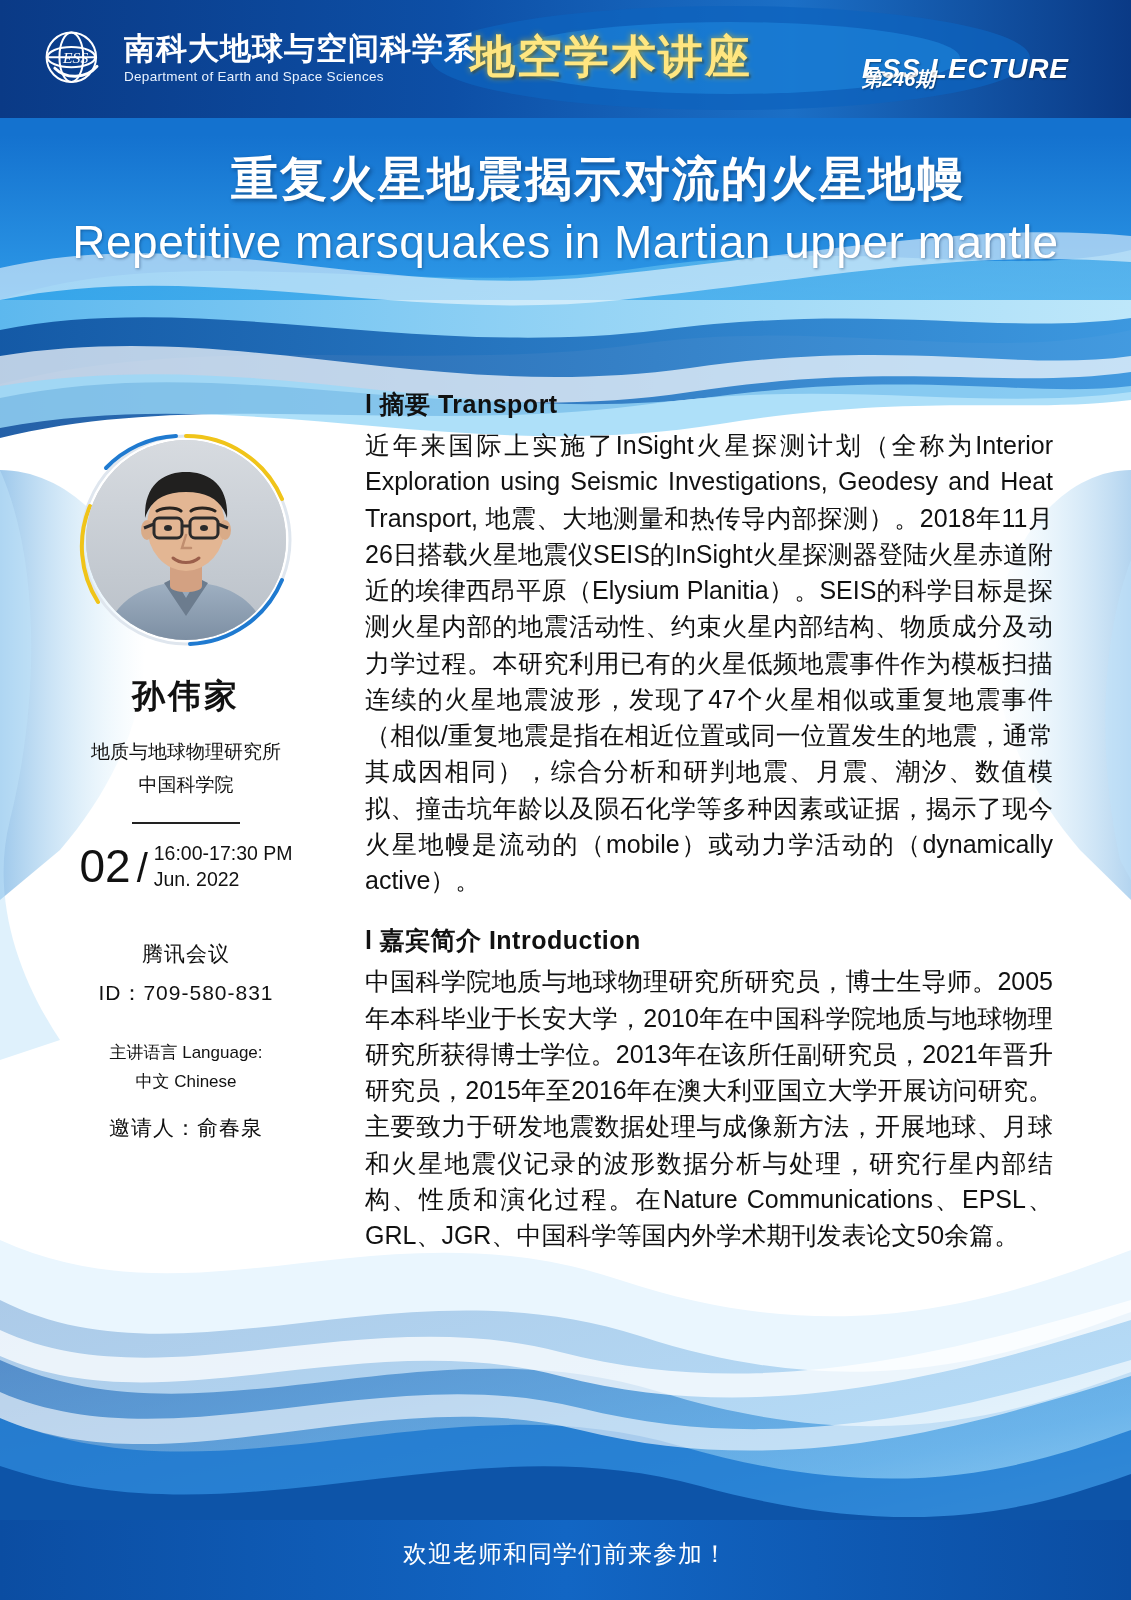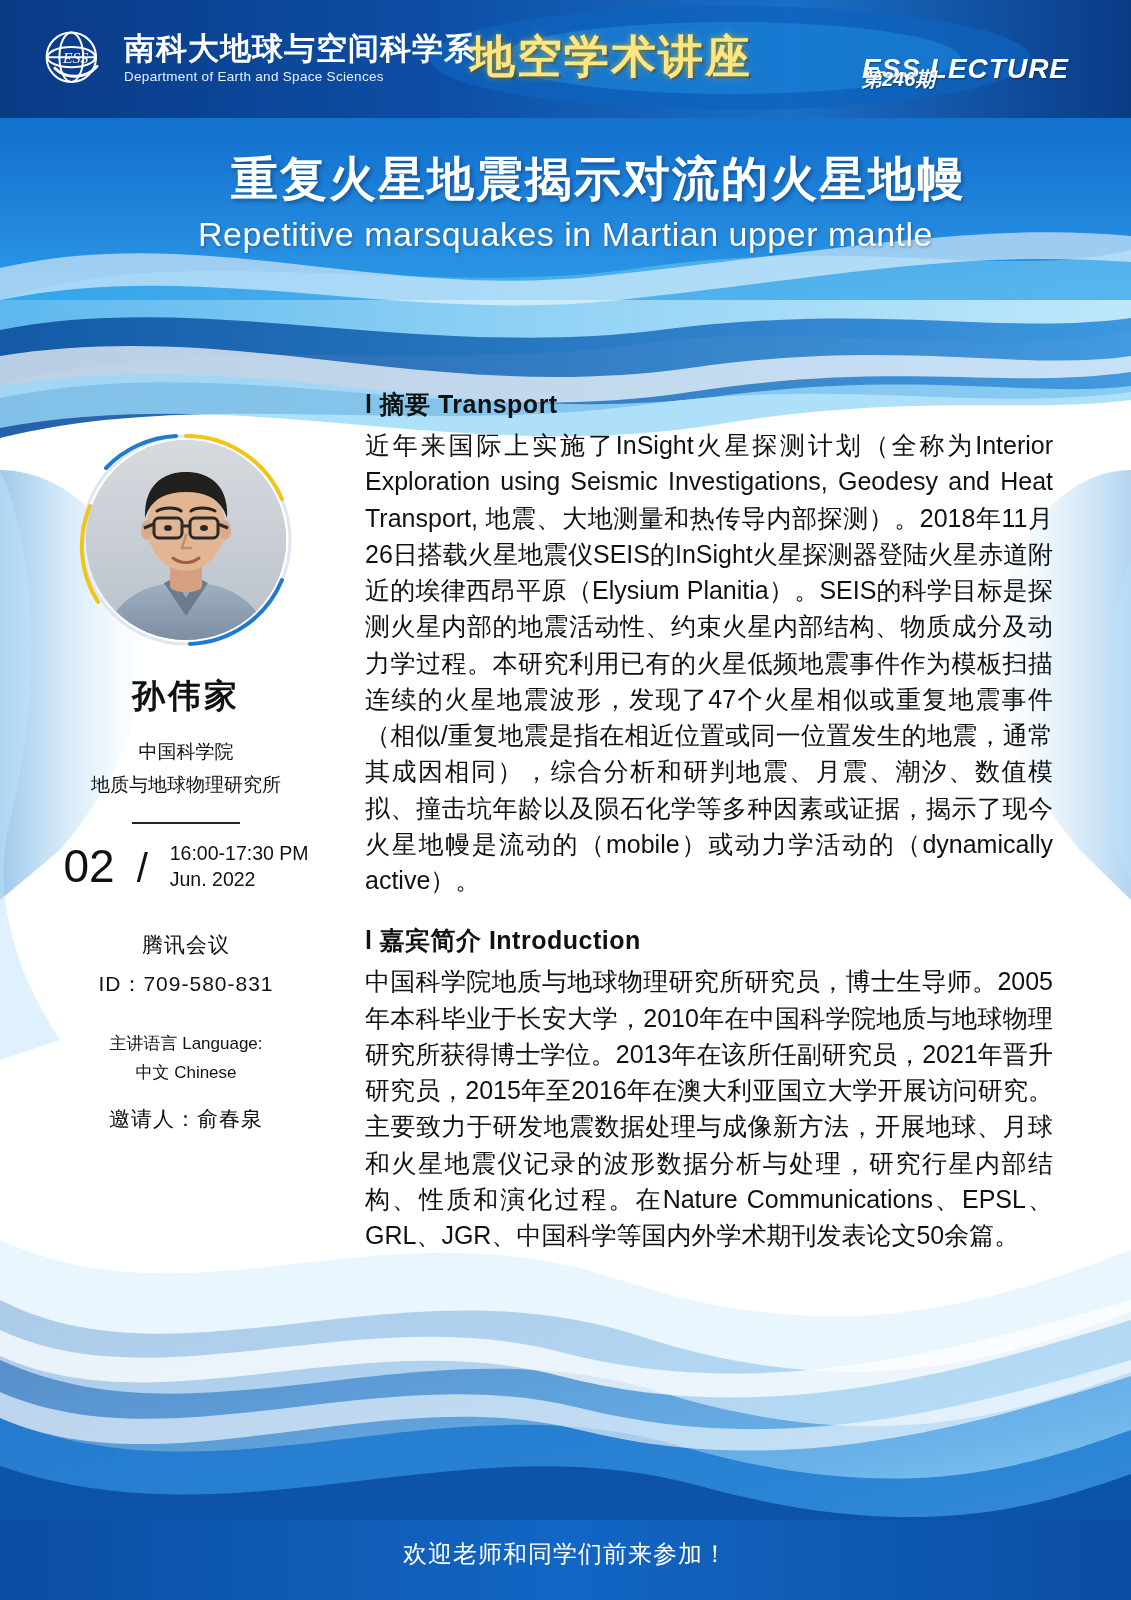--- a/index.html
+++ b/index.html
@@ -112,21 +112,21 @@
     color: #ffffff;
     letter-spacing: 2px;
     text-shadow: 2px 2px 4px rgba(0,30,70,.45);
     padding-left: 33px;
   }
   .title-en {
     position: absolute;
     left: 0; top: 215px;
     width: 1131px;
     text-align: center;
-    font-size: 34px;
+    font-size: 46px;
     color: #ffffff;
     letter-spacing: 0.5px;
     text-shadow: 1px 1px 3px rgba(0,30,70,.4);
   }
 
   
   .left-col {
     position: absolute;
     left: 36px;
     top: 432px;
@@ -173,21 +173,21 @@
   .divider {
     width: 108px;
     height: 2px;
     background: #222;
     margin: 20px auto 16px auto;
   }
   .when {
     display: flex;
     align-items: center;
     justify-content: center;
-    gap: 20px;
+    gap: 4px;
   }
   .when-day {
     font-size: 46px;
     color: #111;
     letter-spacing: 0;
     line-height: 1;
   }
   .when-slash {
     font-size: 40px;
     color: #111;
@@ -195,21 +195,21 @@
     margin: 0 2px 0 2px;
     transform: translateY(2px);
   }
   .when-right {
     text-align: left;
     font-size: 19.5px;
     line-height: 1.35;
     color: #111;
   }
   .meeting {
-    margin-top: 34px;
+    margin-top: 43px;
     font-size: 21px;
     line-height: 1.85;
     color: #111;
     letter-spacing: 1px;
   }
   .language {
     margin-top: 26px;
     font-size: 17px;
     line-height: 1.7;
     color: #111;
@@ -432,22 +432,22 @@
           <path d="M105,71 C110,67 122,67 129,71" stroke="#28231f" stroke-width="3" fill="none" stroke-linecap="round"></path>
 
           <path d="M100,95 L96,108 h9" stroke="#c08e6f" stroke-width="2.5" fill="none" stroke-linecap="round"></path>
           <path d="M87,118 C94,124 106,124 113,118" stroke="#9b5f4b" stroke-width="3" fill="none" stroke-linecap="round"></path>
         </svg>
       </div>
     </div>
 
     <div class="speaker-name">孙伟家</div>
     <div class="affil">
+      <div>地质与地球物理研究所</div>
       <div>中国科学院</div>
-      <div>地质与地球物理研究所</div>
     </div>
 
     <div class="divider"></div>
 
     <div class="when">
       <div class="when-day">02</div>
       <div class="when-slash">/</div>
       <div class="when-right">
         <div>16:00-17:30 PM</div>
         <div>Jun. 2022</div>

